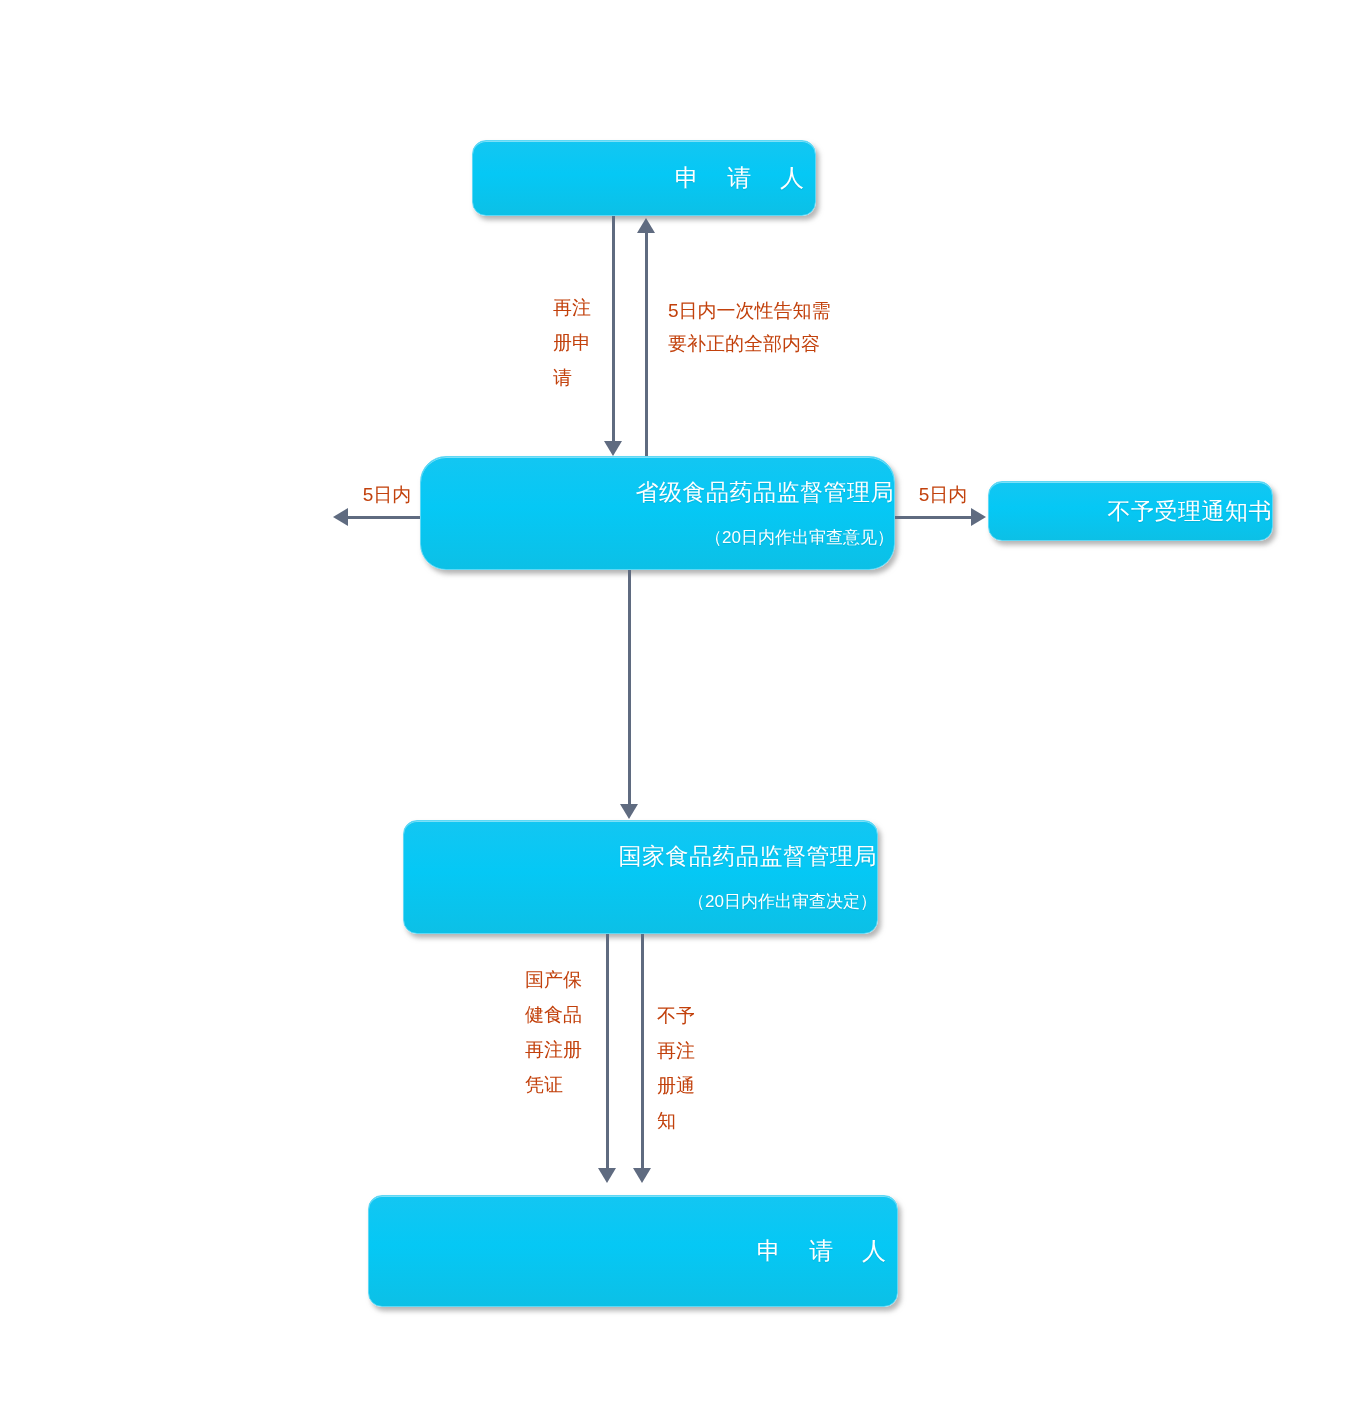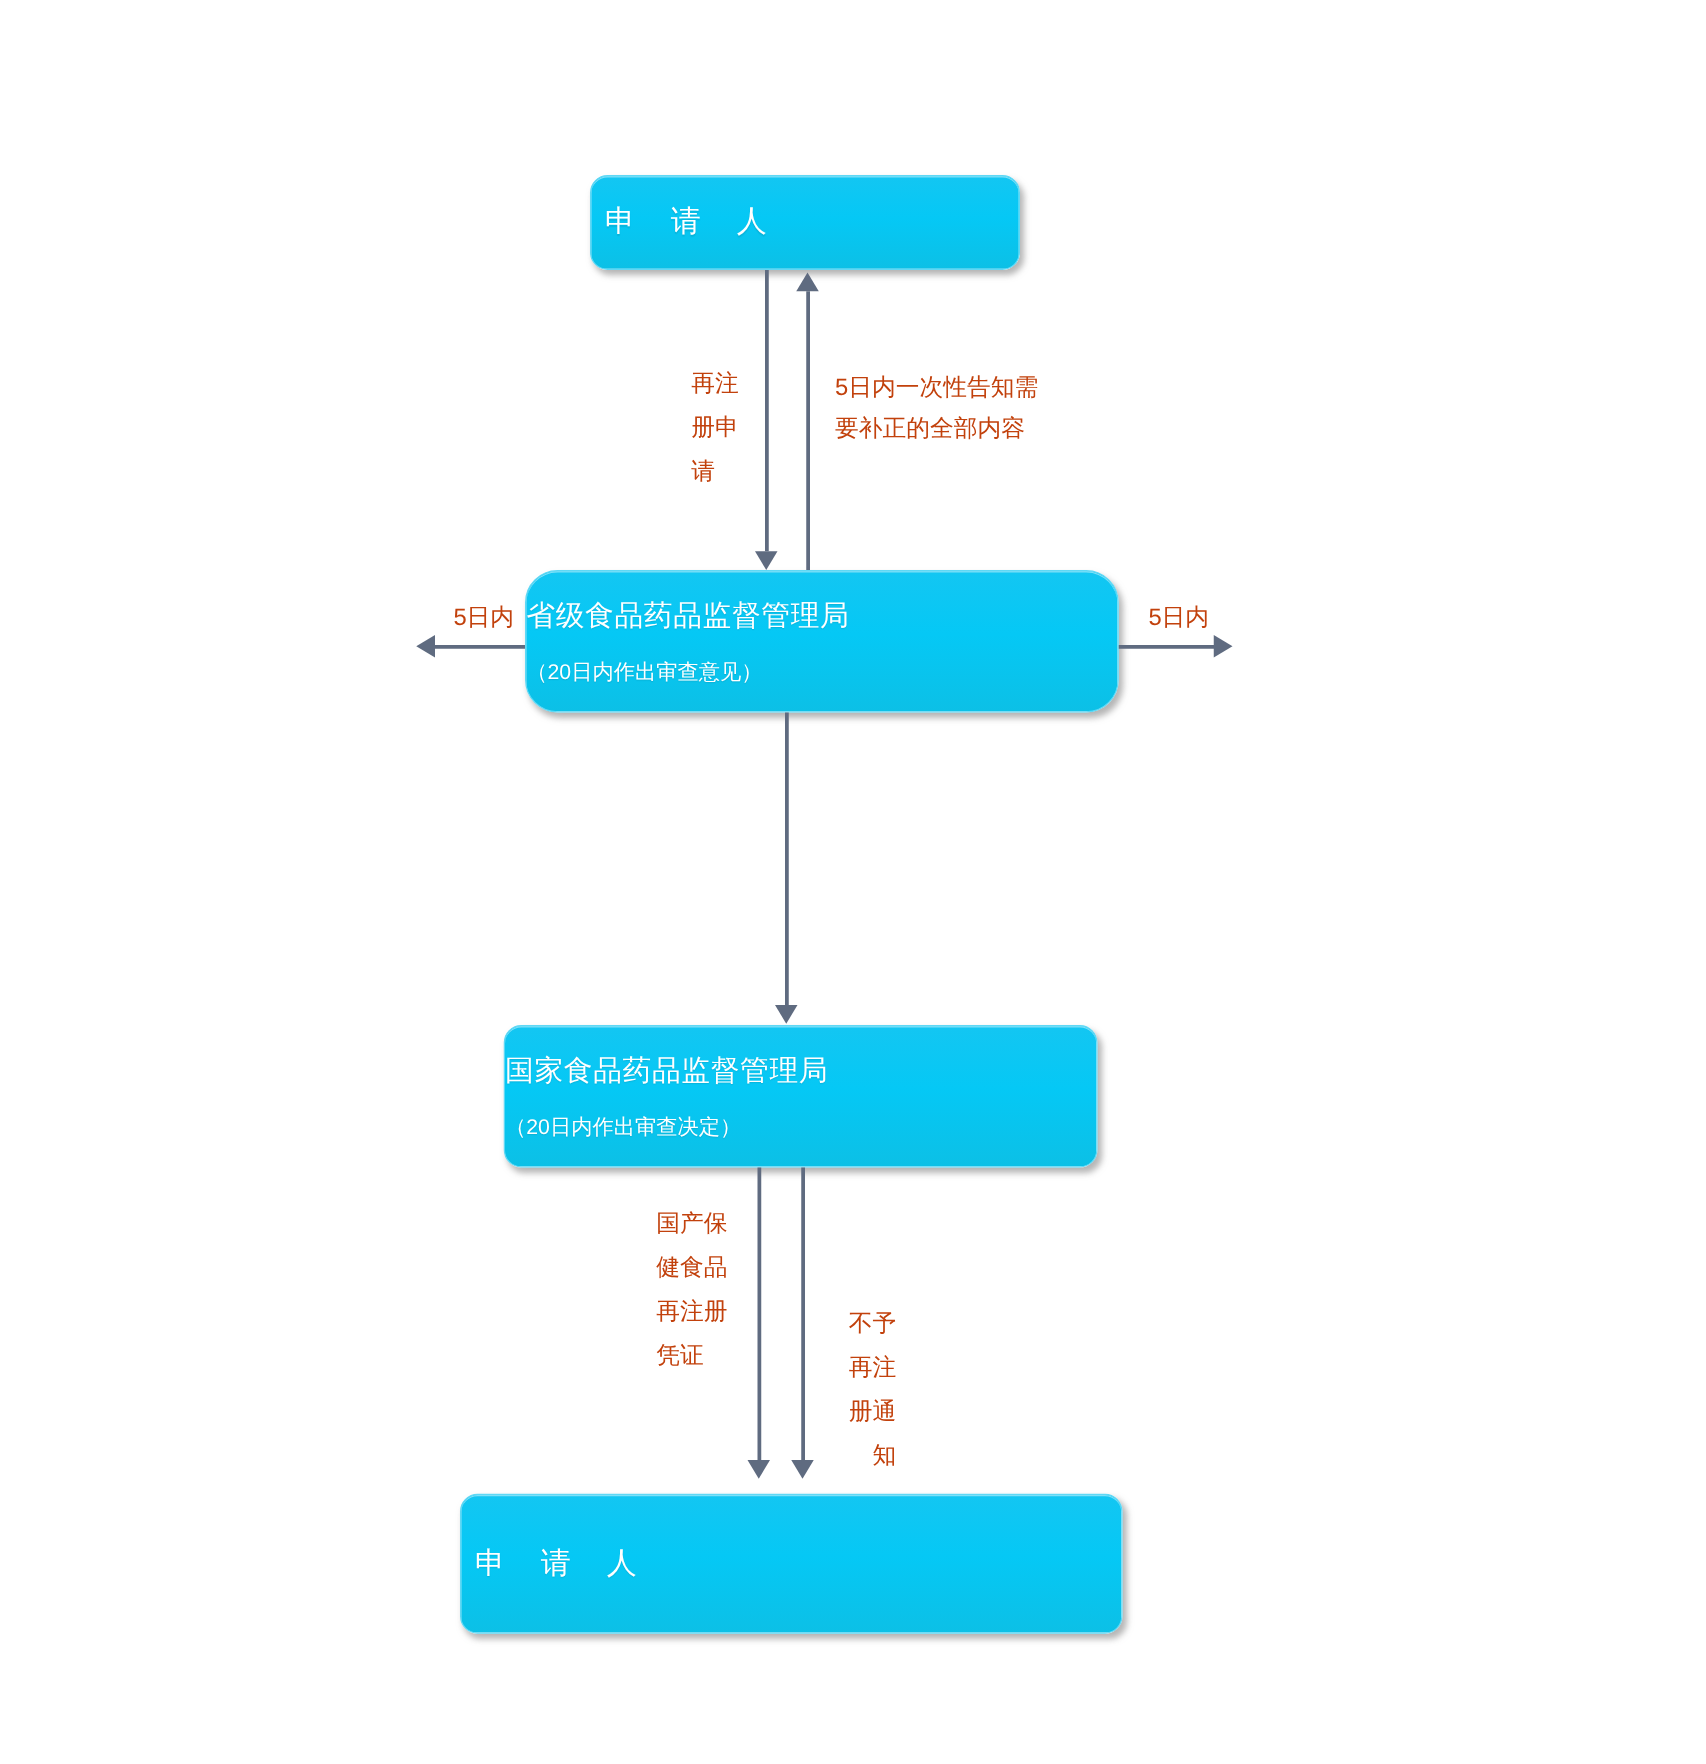--- a/index.html
+++ b/index.html
@@ -22,21 +22,21 @@
   .node {
     position: absolute;
     box-sizing: border-box;
     border-radius: 14px;
     background: linear-gradient(180deg, #13c6f2 0%, #05c8f5 45%, #0cc0e6 100%);
     border: 1px solid #5fd8f5;
     box-shadow: 3px 4px 5px rgba(120,120,120,0.55),
                 inset 0 1px 0 rgba(255,255,255,0.45);
     display: flex;
     flex-direction: column;
-    align-items: flex-start;
+    align-items: flex-end;
     justify-content: center;
     color: #ffffff;
     text-align: center;
     line-height: 1.25;
   }
   .node .title {
     font-size: 23px;
     letter-spacing: 0.5px;
     text-shadow: 0 1px 1px rgba(0,0,0,0.10);
   }
@@ -131,39 +131,42 @@
 
   <div class="node" style="left:420px; top:456px; width:475px; height:114px;border-radius:26px;">
     <div class="title">省级食品药品监督管理局</div>
     <div class="subtitle">（20日内作出审查意见）</div>
   </div>
 
   <div class="hline" style="left:895px; top:516px; width:78px;"></div>
   <div class="arrow-right" style="left:971px; top:508px;"></div>
   <div class="edge-label" style="left:903px; top:478px; width:80px; text-align:center;">5日内</div>
 
+  <div class="node" style="left:988px; top:481px; width:285px; height:60px;">
+    <div class="title">不予受理通知书</div>
+  </div>
 
   <div class="vline" style="left:628px; top:570px; height:237px;"></div>
   <div class="arrow-down" style="left:620px; top:804px;"></div>
 
   <div class="node" style="left:403px; top:820px; width:475px; height:114px;">
     <div class="title">国家食品药品监督管理局</div>
     <div class="subtitle">（20日内作出审查决定）</div>
   </div>
 
   <div class="vline" style="left:606px; top:934px; height:236px;"></div>
   <div class="arrow-down" style="left:598px; top:1168px;"></div>
   <div class="edge-label narrow" style="left:525px; top:962px; width:70px;">国产保
 健食品
 再注册
 凭证</div>
 
   <div class="vline" style="left:641px; top:934px; height:236px;"></div>
   <div class="arrow-down" style="left:633px; top:1168px;"></div>
-  <div class="edge-label narrow" style="left:657px; top:1042px; width:60px;text-align:right;">不予
+  <div class="edge-label narrow" style="left:657px; top:998px; width:60px;">不予
 再注
 册通
 知</div>
 
   <div class="node" style="left:368px; top:1195px; width:530px; height:112px;">
     <div class="title spaced">申 请 人</div>
   </div>
 
 </div>
 

